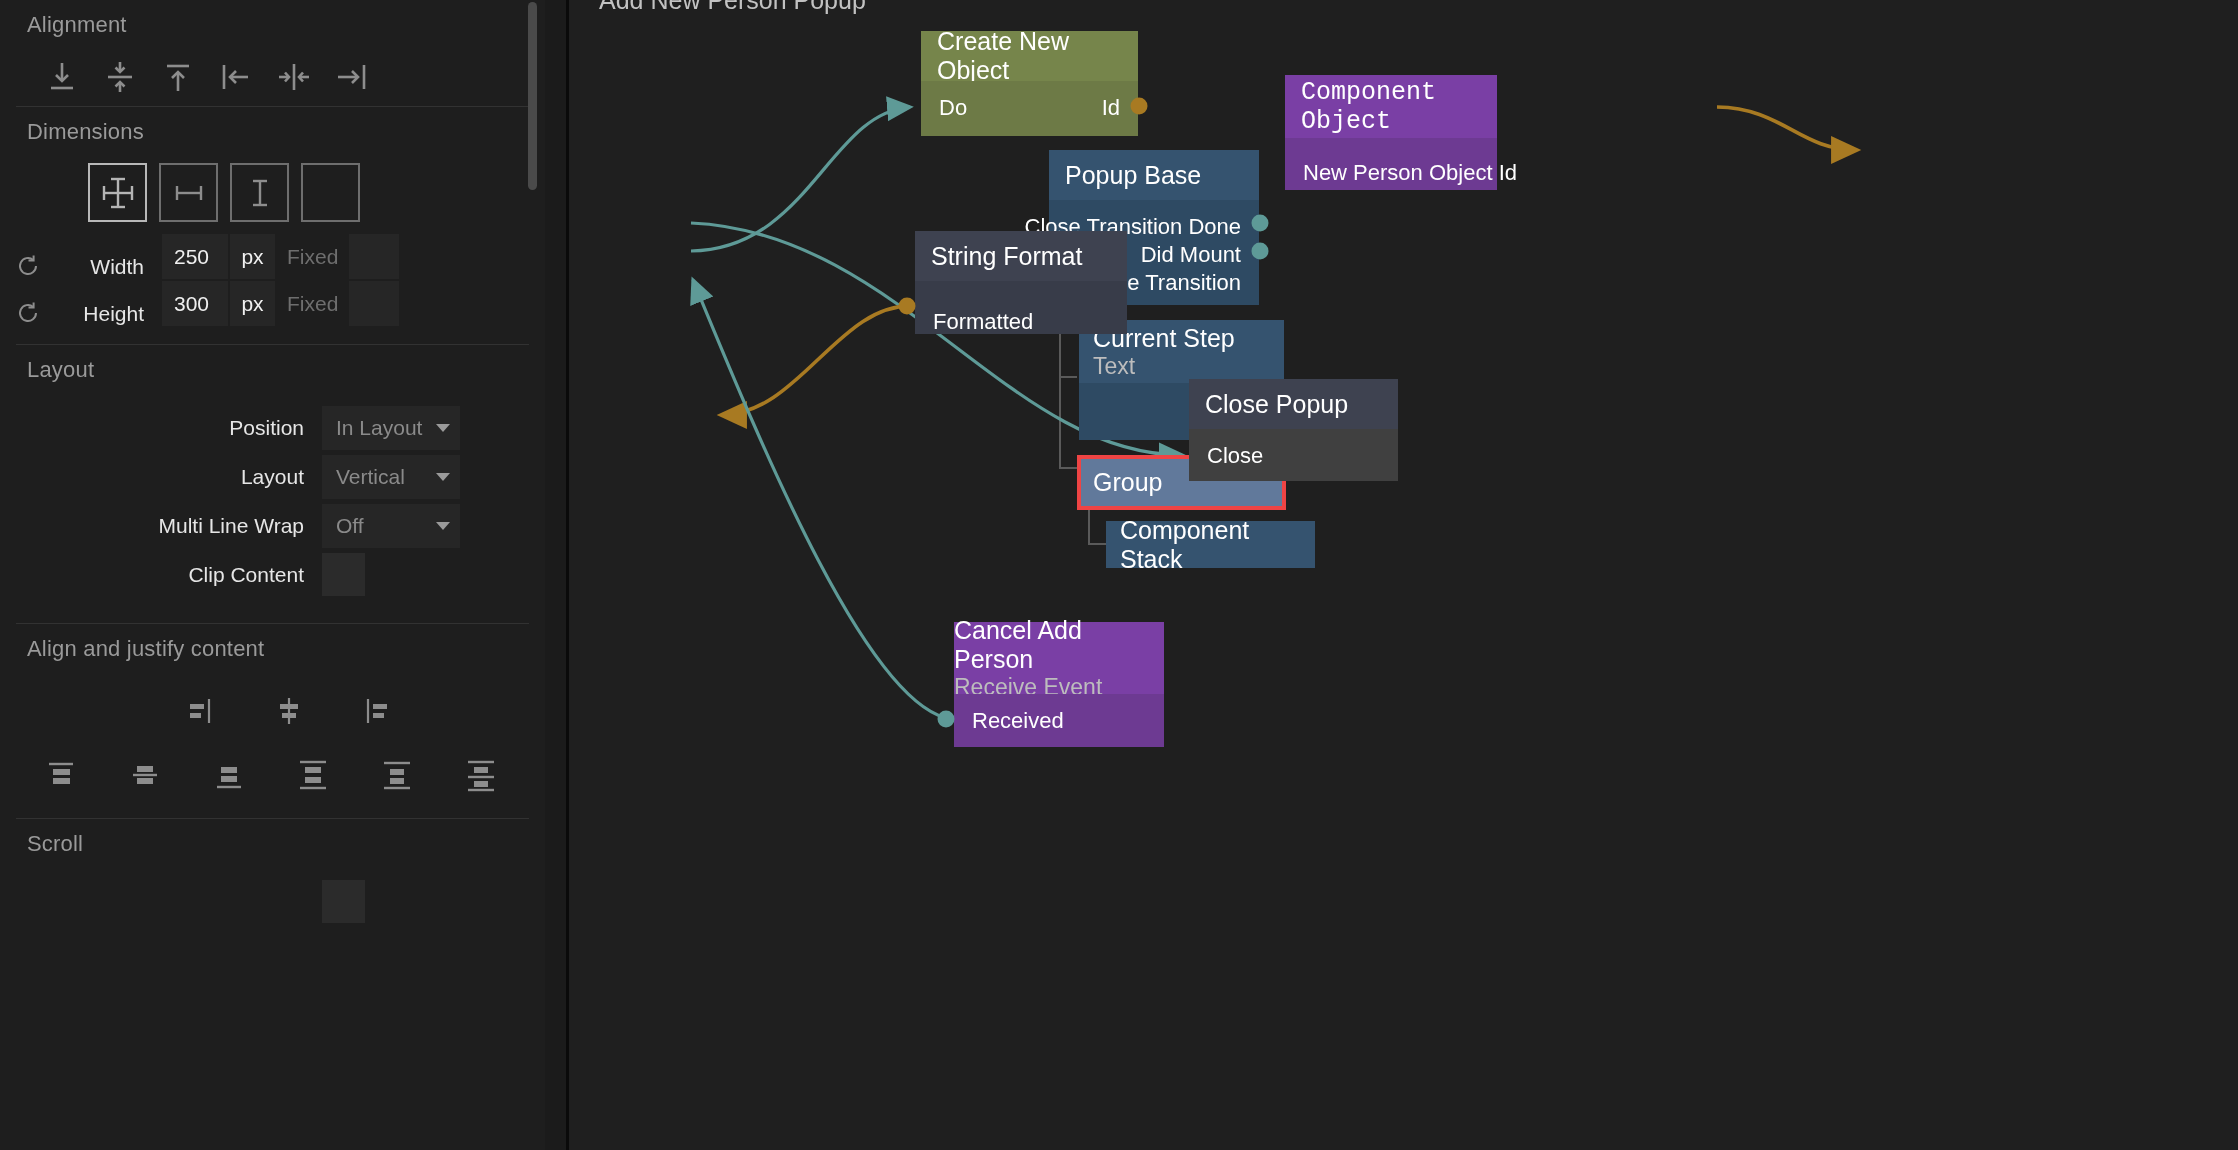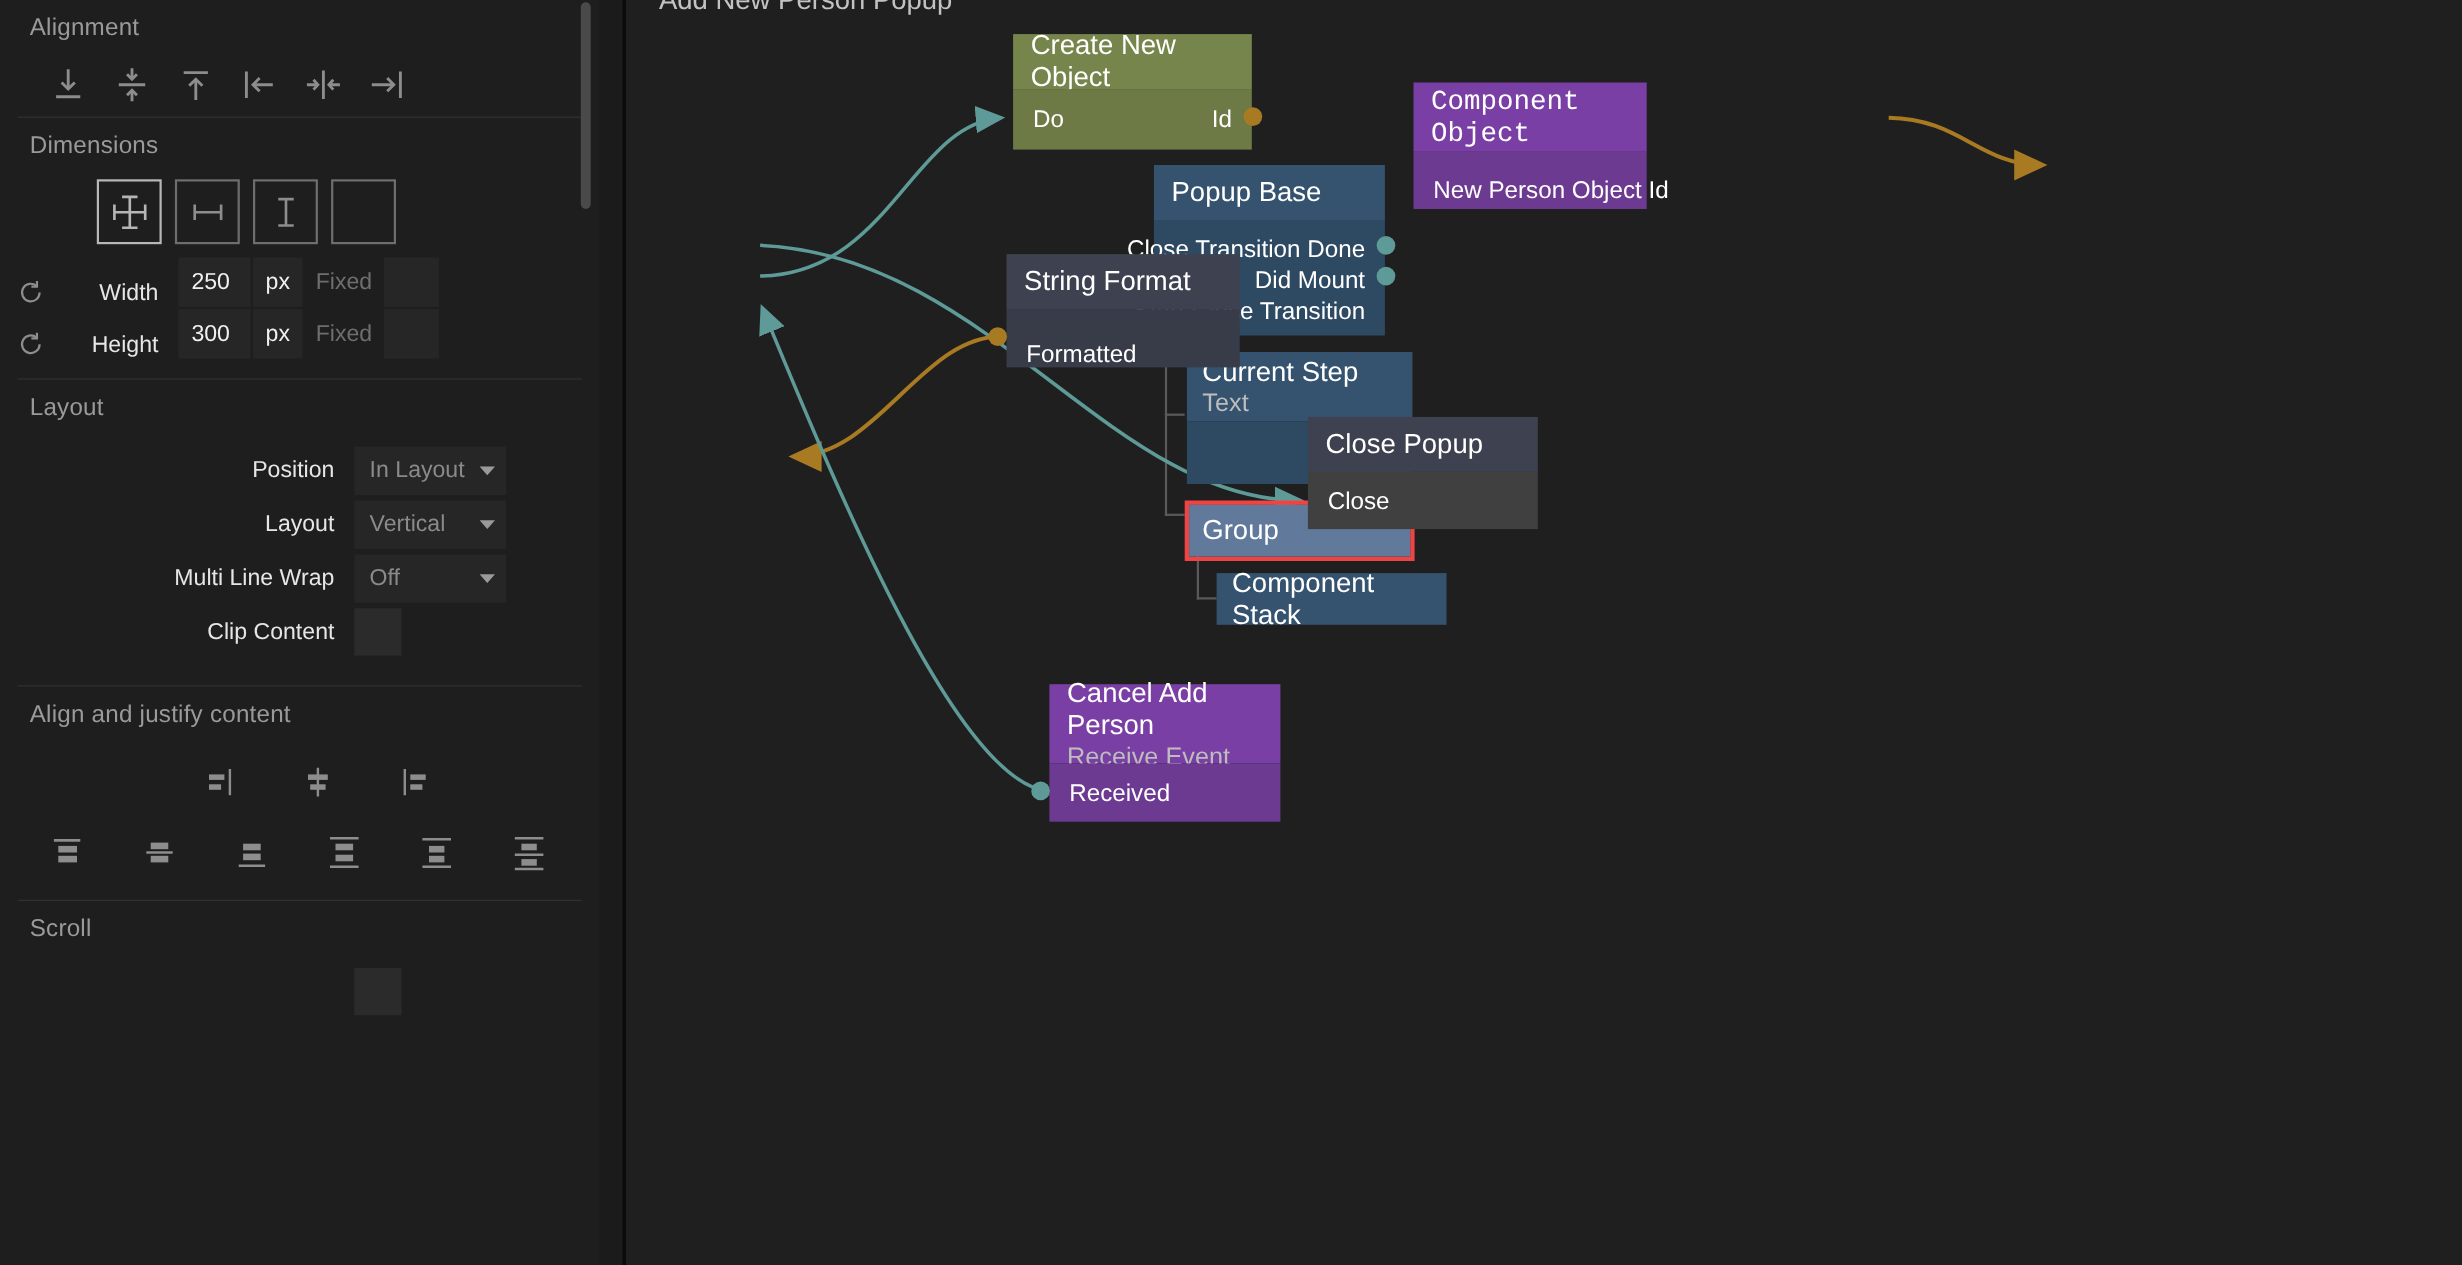--- a/index.html
+++ b/index.html
@@ -505,21 +505,21 @@
     <div class="node" style="left:620px; top:379px; width:209px;">
       <div class="node-head" style="height:50px; background:#3e4250; padding-left:16px;">
         <div class="nt">Close Popup</div>
       </div>
       <div class="node-body" style="height:52px; background:#404040;">
         <div class="port in" style="top:14px;">Close</div>
       </div>
     </div>
 
     <div class="node" style="left:385px; top:622px; width:210px;">
-      <div class="node-head" style="height:72px; background:#7a3fa5; padding-left:16px;">
+      <div class="node-head" style="height:72px; background:#7a3fa5; padding-left:0;">
         <div class="nt">Cancel Add Person</div>
         <div class="ns">Receive Event</div>
       </div>
       <div class="node-body" style="height:53px; background:#6d3a92;">
         <div class="port in" style="top:14px;">Received</div>
       </div>
       <svg style="position:absolute; left:-17px; top:72px; width:26px; height:58px; overflow:visible;">
         <circle cx="9" cy="25" r="8.5" fill="#5e9a97"></circle>
       </svg>
     </div>

